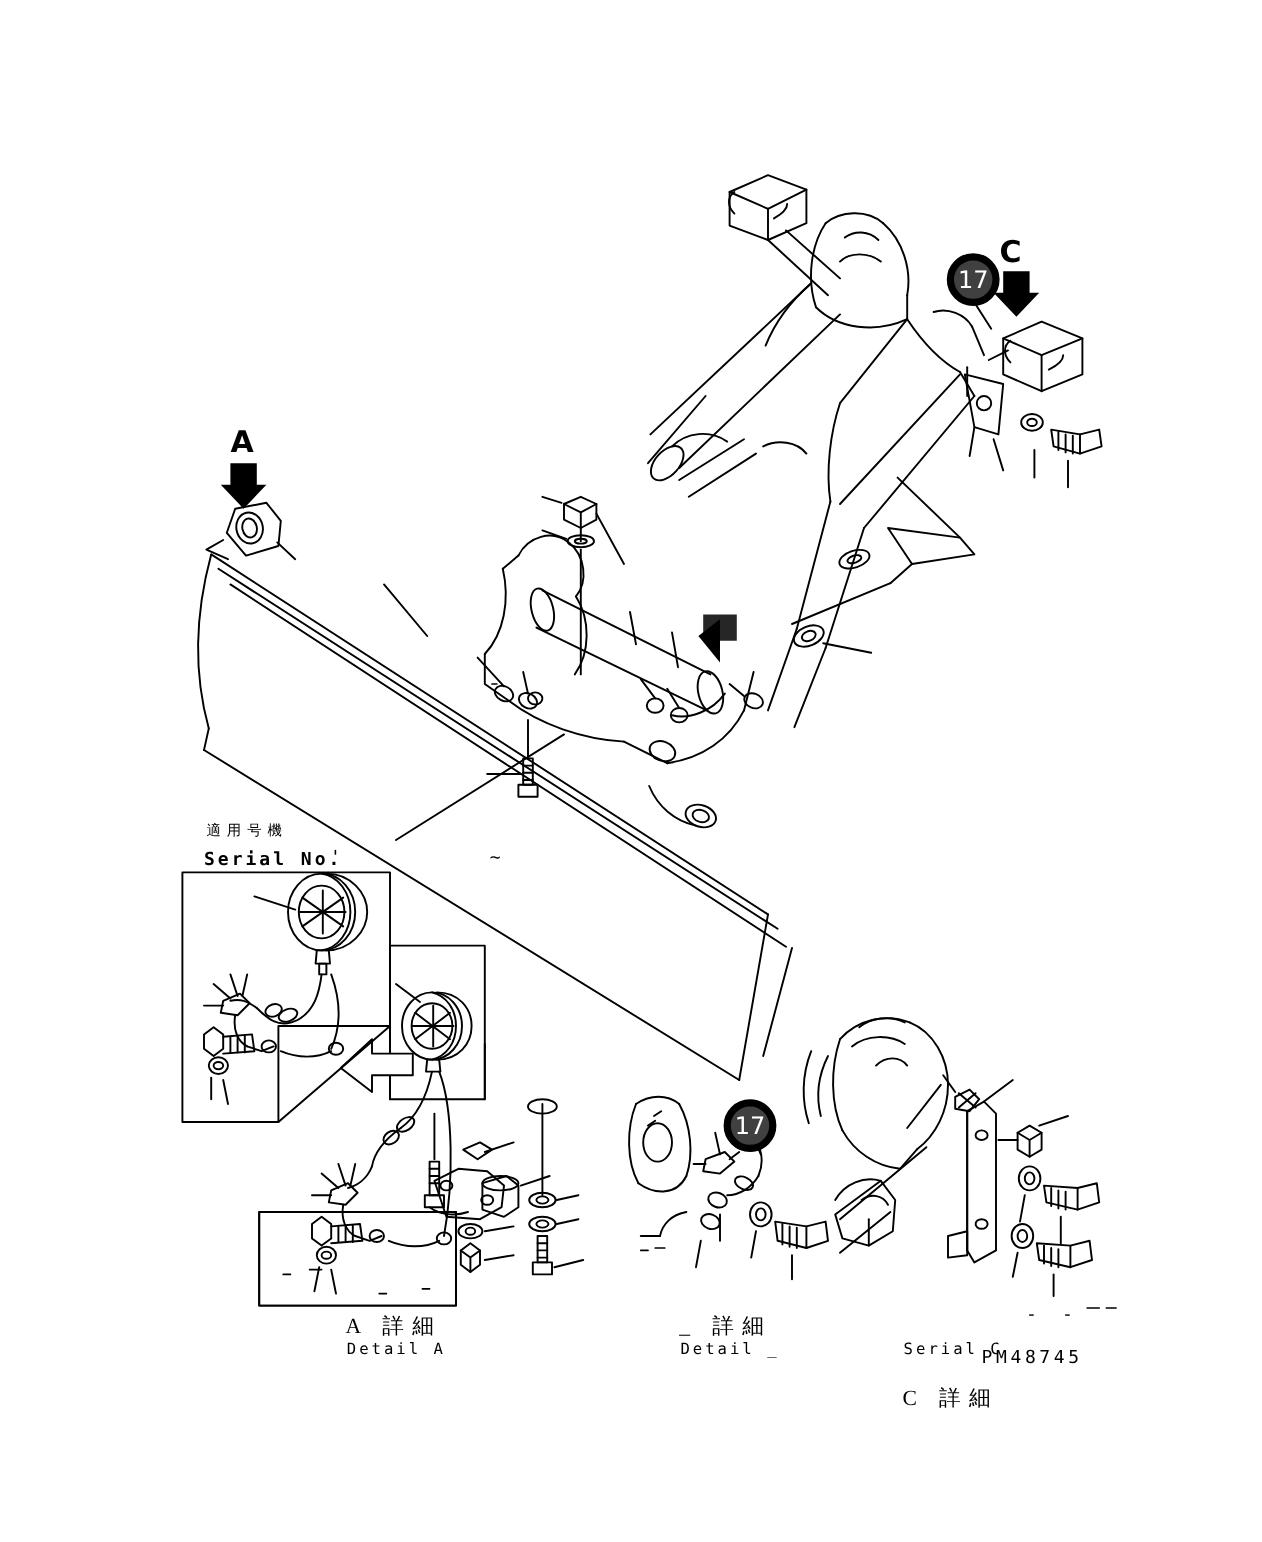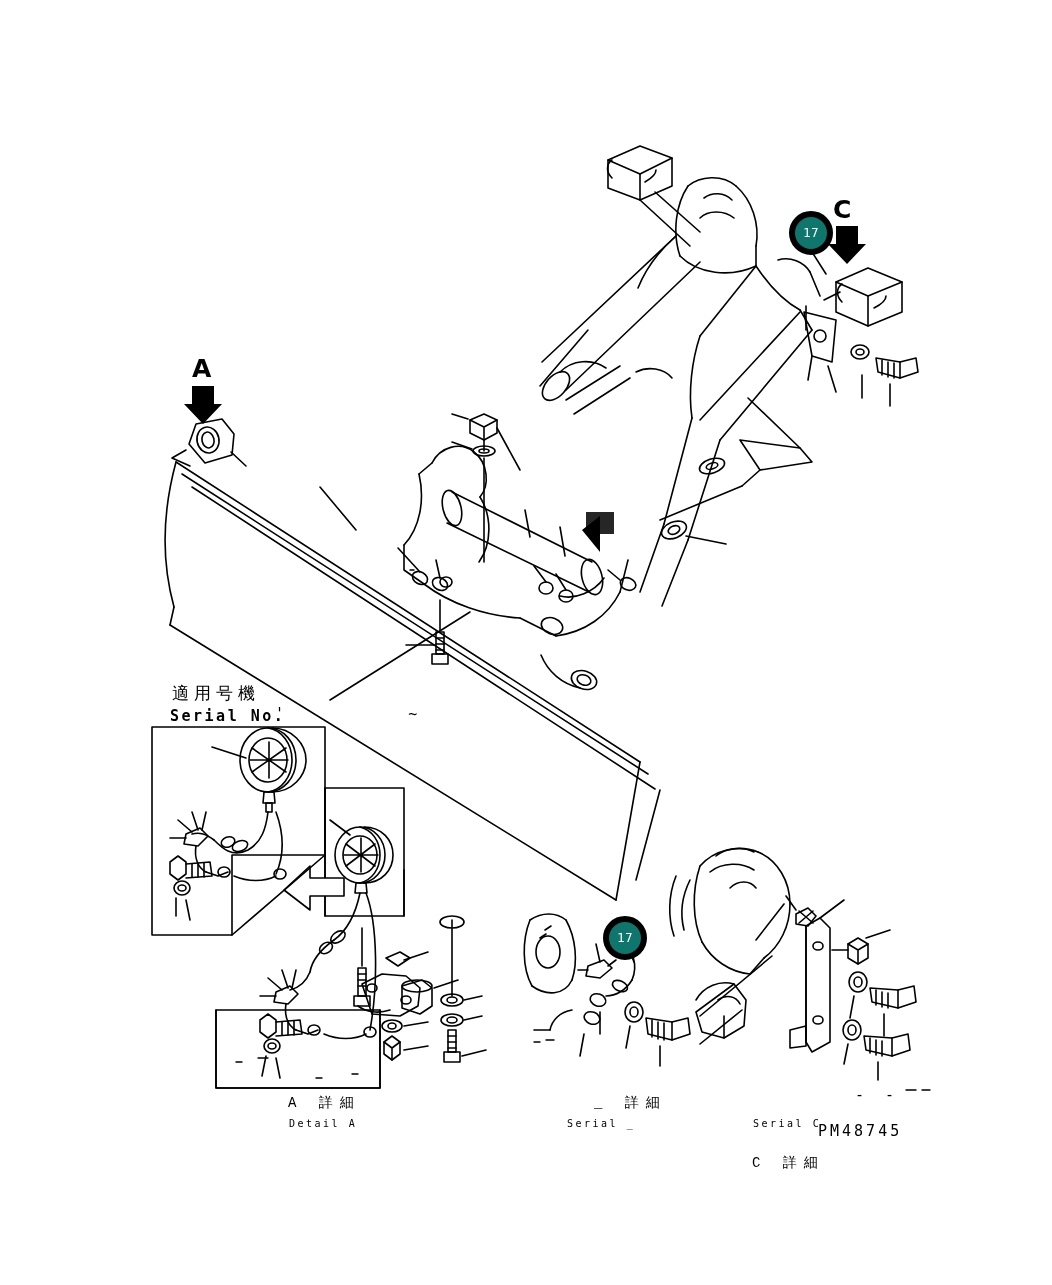--- a/index.html
+++ b/index.html
@@ -25,60 +25,60 @@
     width: 1052px;
     height: 1285px;
   }
   .lbl {
     position: absolute;
     color: #000;
     white-space: pre;
     line-height: 1.1;
   }
   .lbl-jp {
-    font-family: Liberation Mono, monospace;
+    font-family: Liberation Serif, serif;
     letter-spacing: 5px;
-    font-size: 17px;
+    font-size: 12px;
   }
   .lbl-en {
     font-family: "DejaVu Sans Mono", monospace;
     letter-spacing: 2.5px;
     font-size: 15px;
   }
   .lbl-callout {
     font-family: "DejaVu Sans", sans-serif;
     font-weight: bold;
     font-size: 25px;
   }
   .lbl-partno {
     font-family: "DejaVu Sans Mono", monospace;
     letter-spacing: 3px;
     font-size: 15px;
   }
   .detail-cap-jp {
-    font-family: Liberation Mono, monospace;
-    font-size: 14px;
+    font-family: Liberation Serif, serif;
+    font-size: 18px;
     letter-spacing: 7px;
   }
   .detail-cap-en {
     font-family: "DejaVu Sans Mono", monospace;
-    font-size: 10px;
+    font-size: 13px;
     letter-spacing: 2.5px;
   }
   .bubble {
     position: absolute;
     width: 44px;
     height: 44px;
     border-radius: 50%;
-    background: #0f766e;
+    background: #404040;
     border: 6px solid #000000;
     box-sizing: border-box;
     color: #ffffff;
     font-family: "DejaVu Sans", sans-serif;
-    font-size: 12px;
+    font-size: 20px;
     display: flex;
     align-items: center;
     justify-content: center;
   }
 </style>
 </head>
 <body>
 
 <div id="sheet">
 
@@ -505,22 +505,22 @@
 
   <div class="lbl lbl-callout" style="left:192px; top:355px;">A</div>
   <div class="lbl lbl-callout" style="left:833px; top:196px;">C</div>
 
   <div class="bubble" style="left:789px; top:211px;">17</div>
   <div class="bubble" style="left:603px; top:916px;">17</div>
 
   <div class="lbl detail-cap-jp" style="left:288px; top:1096px;">A 詳細</div>
   <div class="lbl detail-cap-en" style="left:289px; top:1118px;">Detail A</div>
 
-  <div class="lbl detail-cap-jp" style="left:566px; top:1096px;margin-left:28px;">_ 詳細</div>
-  <div class="lbl detail-cap-en" style="left:567px; top:1118px;">Serial _</div>
+  <div class="lbl detail-cap-jp" style="left:566px; top:1096px;">_ 詳細</div>
+  <div class="lbl detail-cap-en" style="left:567px; top:1118px;">Detail _</div>
 
   <div class="lbl detail-cap-jp" style="left:752px; top:1156px;">C 詳細</div>
   <div class="lbl detail-cap-en" style="left:753px; top:1118px;">Serial C</div>
 
   <div class="lbl lbl-en" style="left:855px; top:1087px; letter-spacing:6px;">- -</div>
 
   <div class="lbl lbl-partno" style="left:818px; top:1123px;text-align:center;">PM48745</div>
 
 </div>
 

